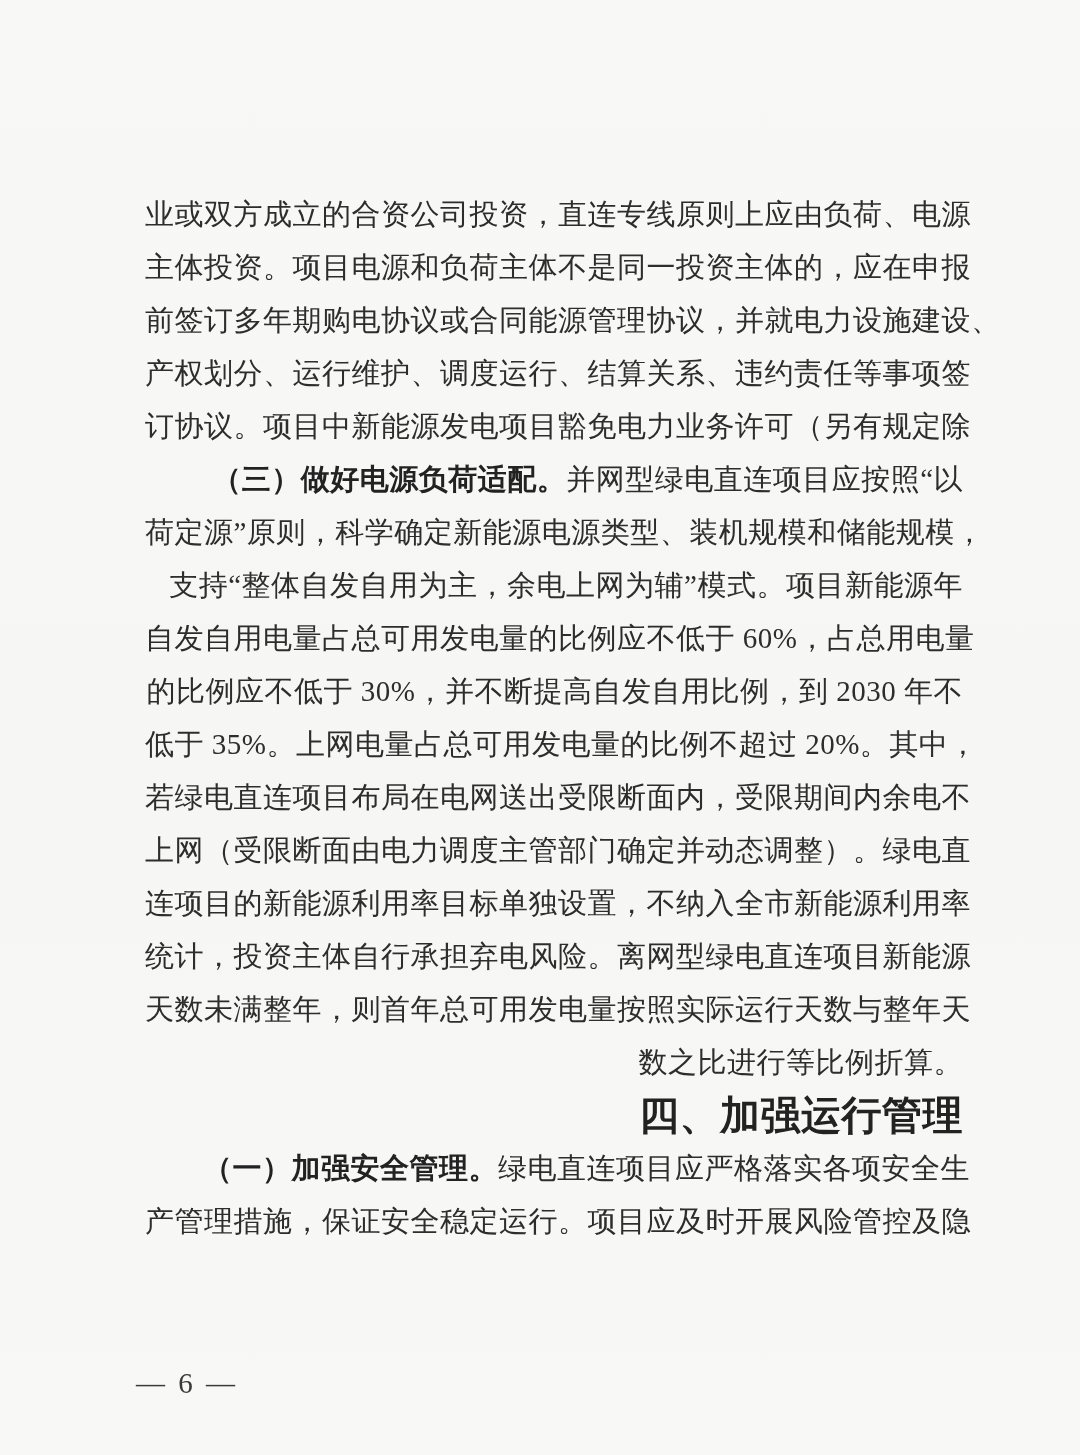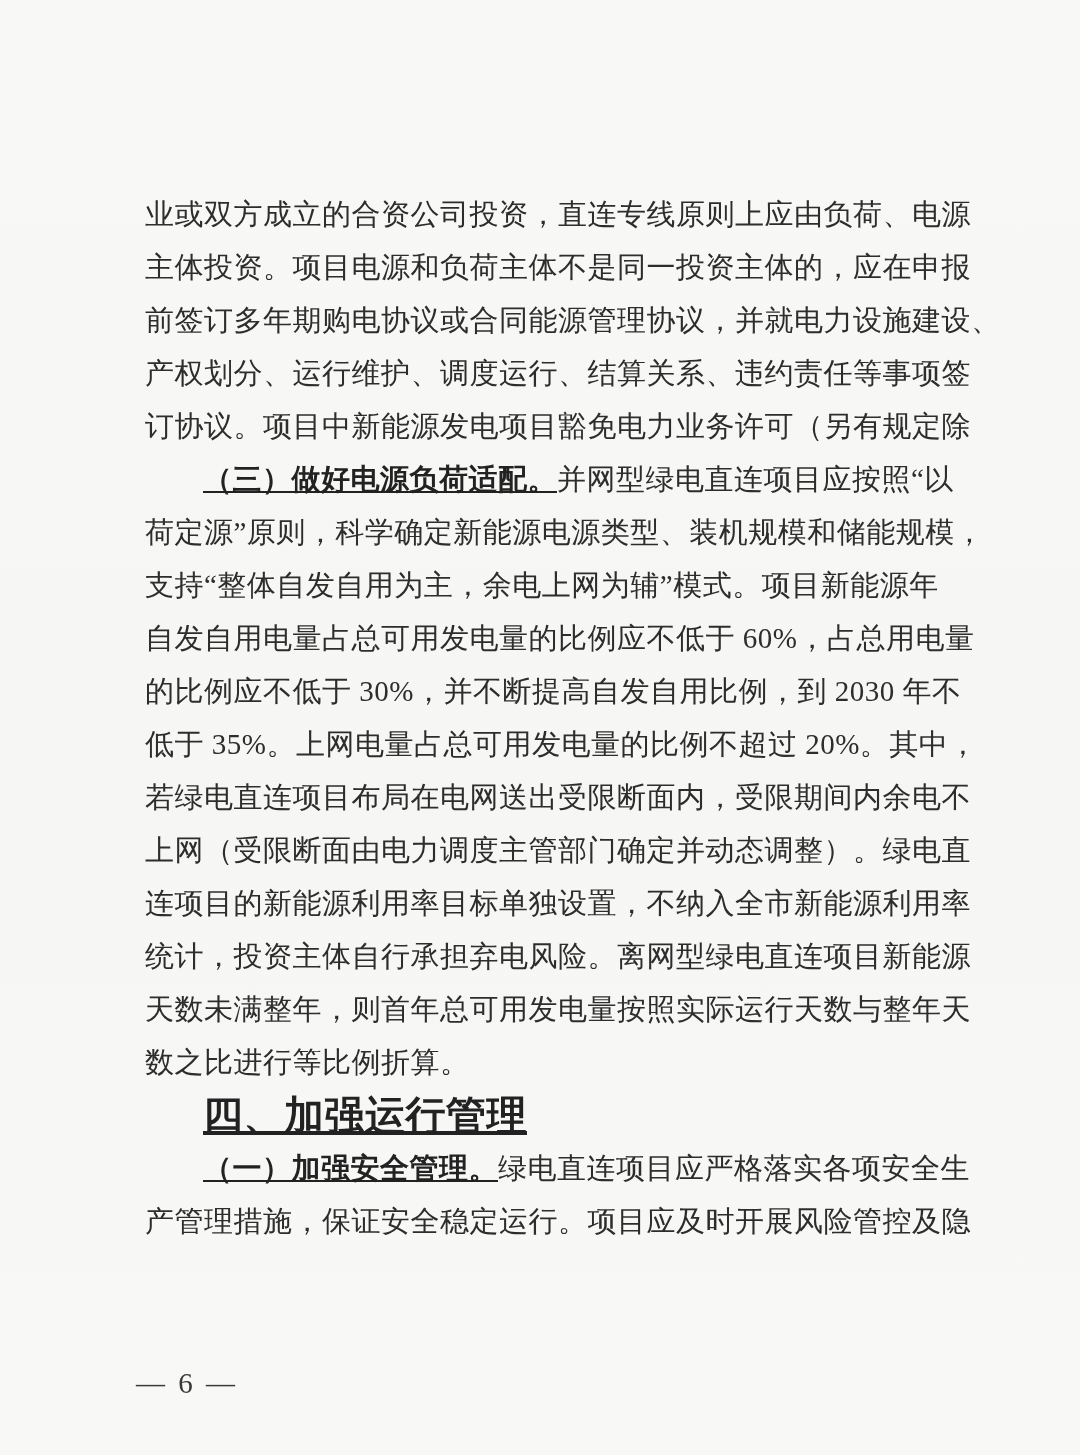--- a/index.html
+++ b/index.html
@@ -13,20 +13,21 @@
     background: #f7f7f6;
     font-family: "Liberation Serif", serif;
     overflow: hidden;
   }
   .page {
     position: absolute;
     left: 0; top: 0;
     width: 1080px;
     height: 1455px;
     background: linear-gradient(180deg, #f8f8f7 0%, #f6f6f5 55%, #f8f8f7 100%);
+    text-align: right;
   }
   .text-block {
     position: absolute;
     left: 145px;
     top: 188px;
     width: 818px;
     color: #2d2d2d;
   }
   .line {
     height: 53px;
@@ -40,21 +41,20 @@
   }
   .line.heading {
     font-family: "Liberation Sans", sans-serif;
     font-weight: bold;
     color: #1c1c1c;
     font-size: 40px;
   }
   .seg-bold {
     font-weight: bold;
     color: #222222;
-    text-decoration: underline;
   }
   .footer {
     position: absolute;
     left: 136px;
     top: 1366px;
     font-size: 29px;
     color: #3a3a3a;
     letter-spacing: 3px;
     line-height: 34px;
   }

